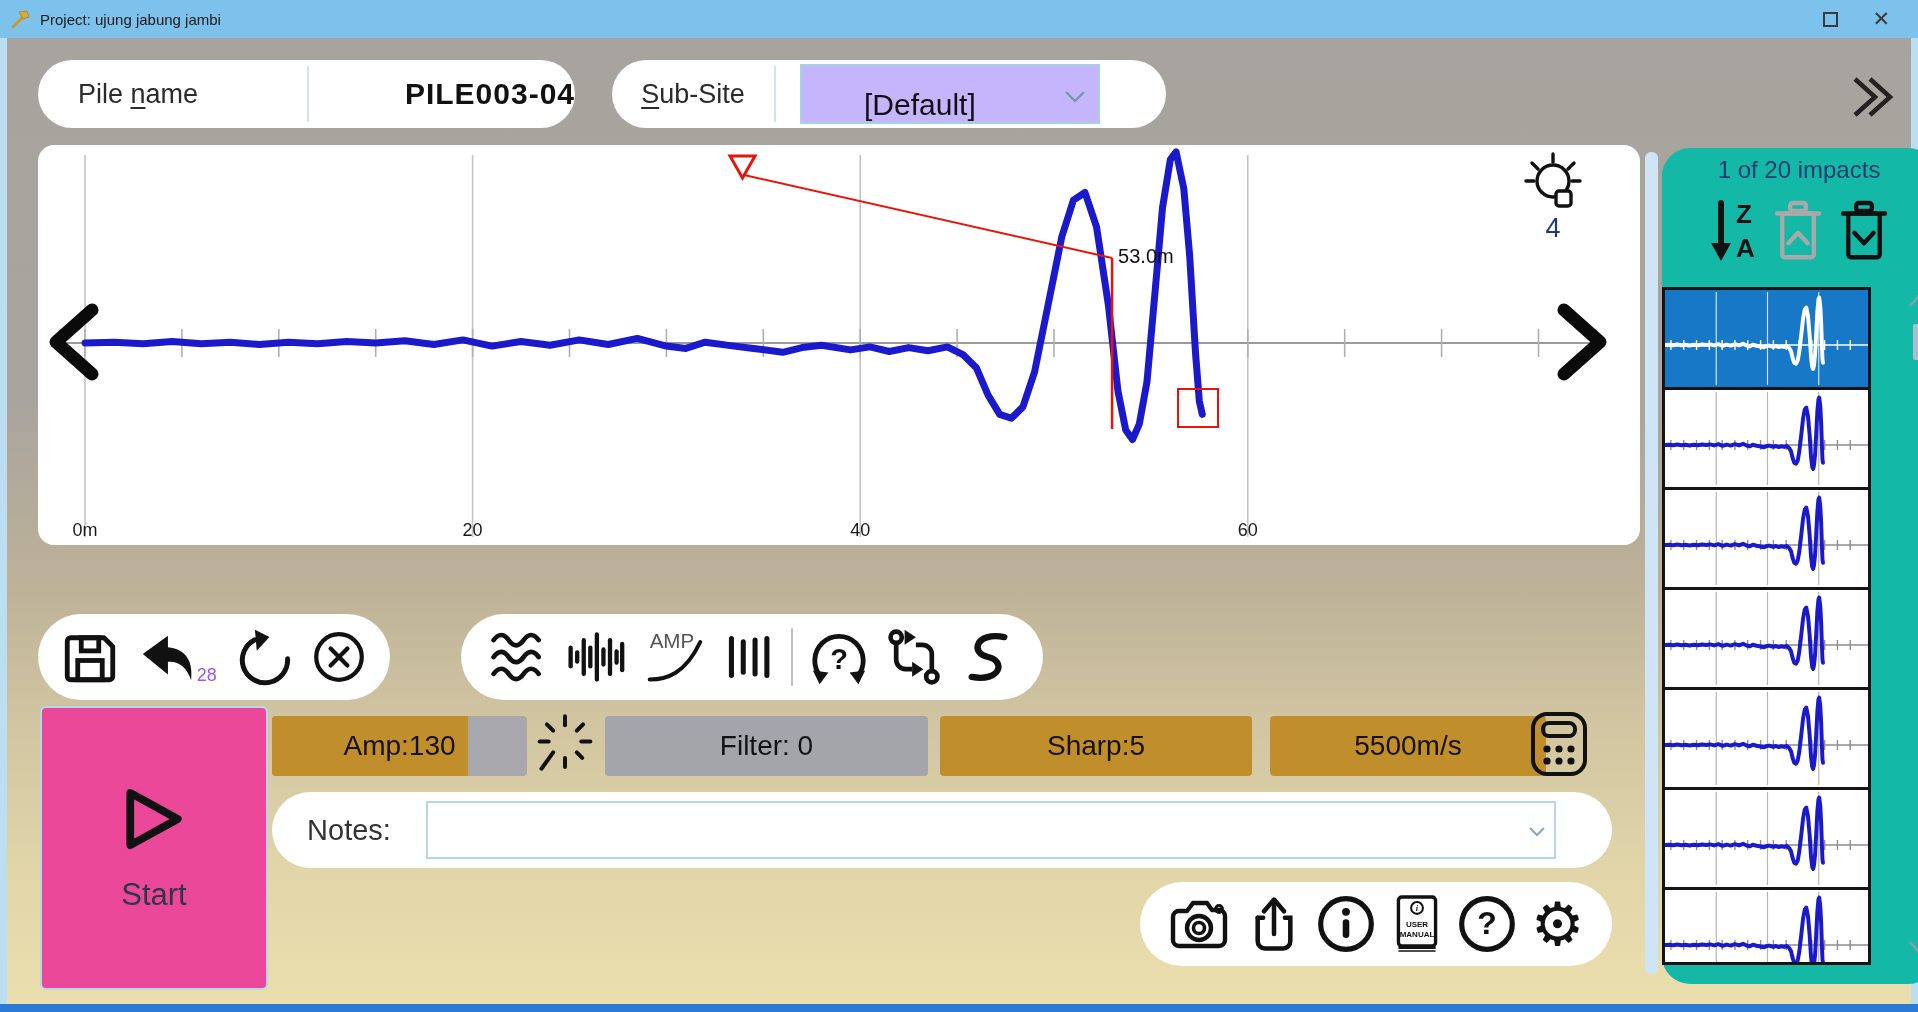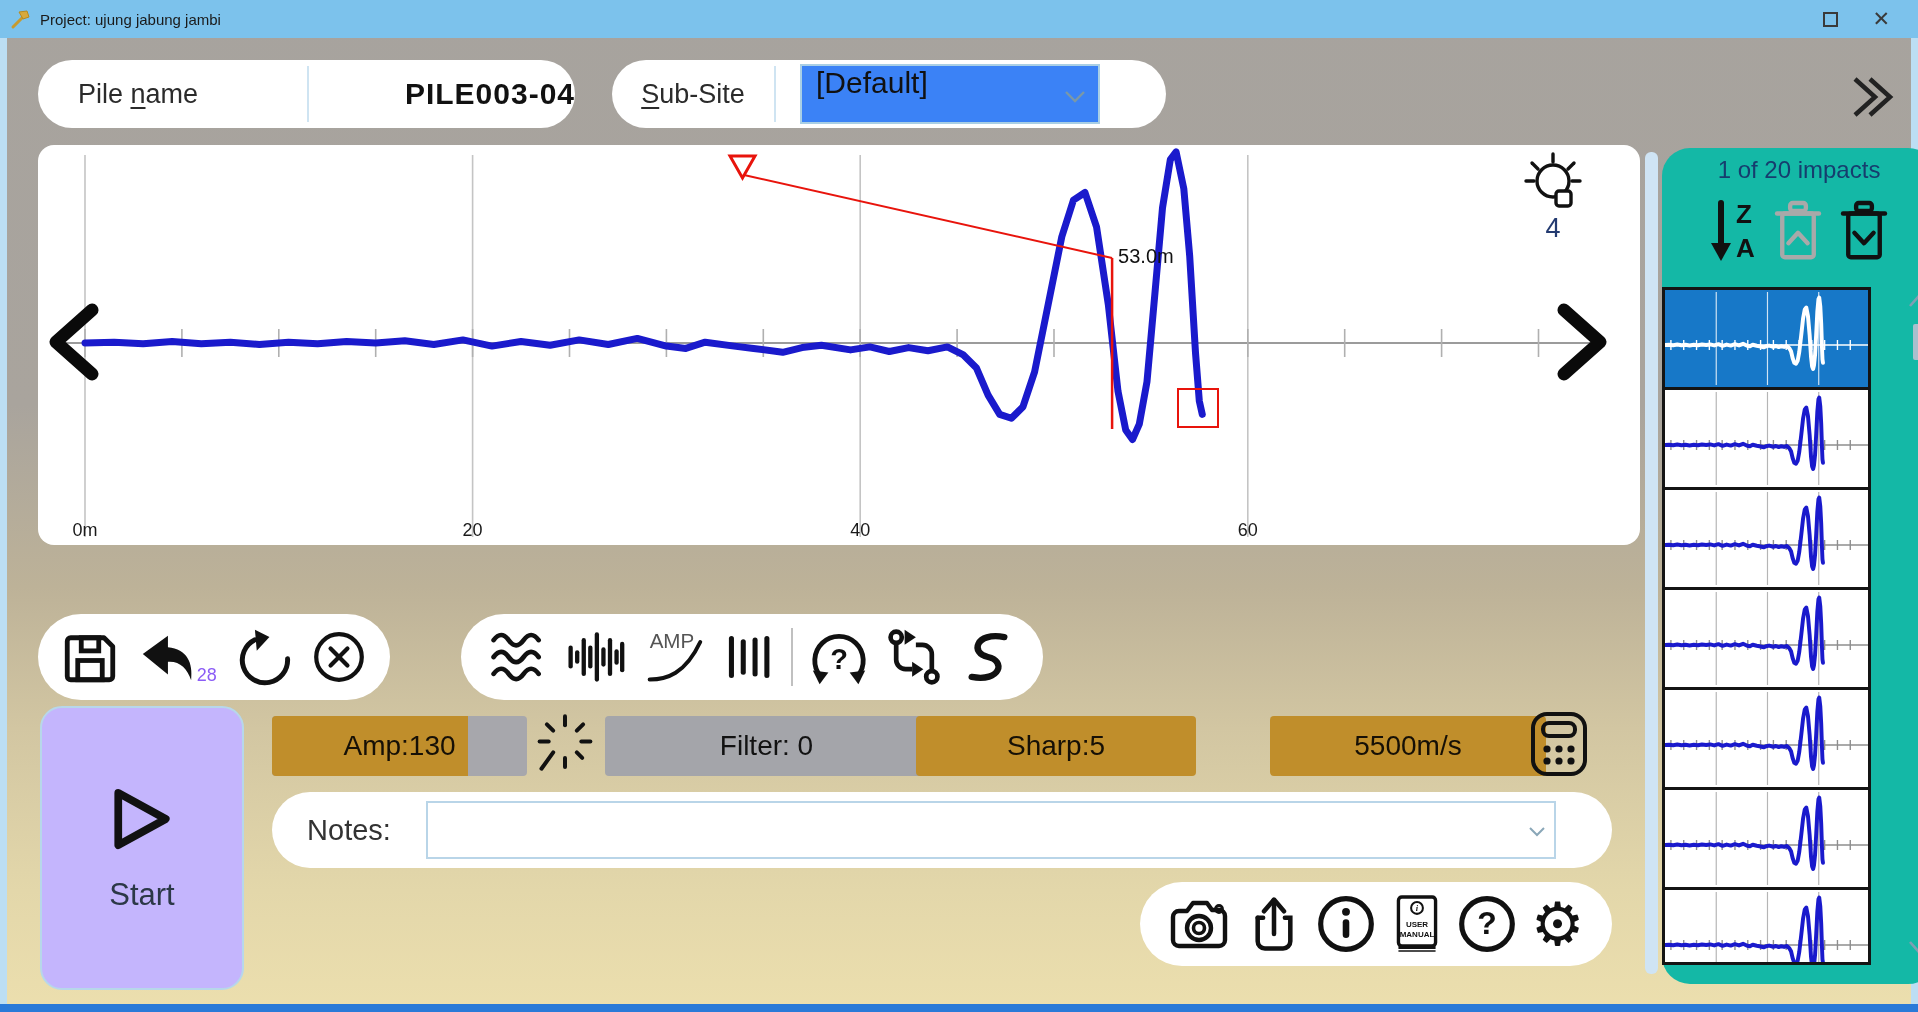--- a/index.html
+++ b/index.html
@@ -23,21 +23,21 @@
   .pill { position:absolute; background:#fff; border-radius:40px; display:flex; align-items:center; }
   .field-label { font-size:27px; color:#2b2b2b; }
   .field-label .ak { text-decoration:underline; text-underline-offset:4px; }
   .vdiv { width:2px; align-self:stretch; background:#cfe4f2; margin:6px 0; }
   #pile-pill { left:38px; top:60px; width:537px; height:68px;justify-content:space-between; }
   #pile-pill .lbl { width:200px; text-align:center; }
   #pile-pill .val { font-size:30px; font-weight:bold; color:#111; padding-left:26px; letter-spacing:1px; }
   #sub-pill { left:612px; top:60px; width:554px; height:68px; }
   #sub-pill .lbl { width:162px; text-align:center; }
   .select-box { position:relative; margin-left:24px; width:300px; height:60px; border:2px solid #a9cfe5;
-    display:flex; align-items:flex-start; background:#3b82f6; }
+    display:flex; align-items:flex-end; background:#c4b5fd;padding-left:48px; }
   .select-box .selval { font-size:30px; color:#111; padding-left:14px; }
   .select-box .chev { position:absolute; right:12px; top:24px; }
   #expand-btn { position:absolute; left:1848px; top:72px; width:46px; height:50px; background:none; border:none; cursor:pointer; }
 
   #chart-panel { position:absolute; left:38px; top:145px; width:1602px; height:400px; background:#fff; border-radius:16px; overflow:hidden; }
   #chart-panel svg.main { position:absolute; left:0; top:0; }
   #chart-panel text { font-family:"Liberation Sans", sans-serif; }
   .nav-arrow { position:absolute; top:158px; width:56px; height:78px; background:none; border:none; cursor:pointer; z-index:3; }
   #nav-left { left:8px; } #nav-right { right:30px; }
   #bulb-box { position:absolute; right:52px; top:4px; width:70px; z-index:3; text-align:center; background:none; border:none; cursor:pointer; }
@@ -64,32 +64,32 @@
   .scroll-btn { position:absolute; right:6px; width:22px; background:none; border:none; cursor:pointer; }
   #scroll-up { top:146px; } #scroll-down { top:792px; }
   #scroll-thumb { position:absolute; right:8px; top:176px; width:15px; height:36px; background:#a9bfcd; border-radius:2px; }
 
   #toolbar1 { left:38px; top:614px; width:352px; height:86px; justify-content:space-between; padding:0 24px; border-radius:44px; }
   #toolbar2 { left:461px; top:614px; width:582px; height:86px; justify-content:space-between; padding:0 26px; border-radius:44px; }
   .icon-btn { background:none; border:none; padding:0; cursor:pointer; display:flex; align-items:center; }
   #undo-count { font-size:18px; color:#8b5cf6; margin-left:2px;margin-top:36px; }
   .tdiv { width:2px; height:58px; background:#c0c0c0; }
 
-  #start-btn { position:absolute; left:40px; top:706px; width:204px; height:284px; background:#c4b5fd;
-    border:2px solid #b7d7ea; border-radius:22px; cursor:pointer;
+  #start-btn { position:absolute; left:40px; top:706px; width:228px; height:284px; background:#ec4899;
+    border:2px solid #b7d7ea; border-radius:6px; cursor:pointer;
     display:flex; flex-direction:column; align-items:center; justify-content:center; gap:22px; }
   #start-btn .start-label { font-size:31px; color:#2c3847; }
 
   .param-btn { position:absolute; top:716px; height:60px; border:none; border-radius:4px; cursor:pointer;
     font-family:Liberation Sans, sans-serif; font-size:28px; color:#161006; overflow:hidden; }
   .param-btn .cap { position:absolute; inset:0; display:flex; align-items:center; justify-content:center; }
   #amp-btn { left:272px; width:255px; background:#a7a7ac; }
   #amp-fill { position:absolute; left:0; top:0; bottom:0; background:#c08e2b; }
   #filter-btn { left:605px; width:323px; background:#a4a5aa; color:#121212; }
-  #sharp-btn { left:916px; width:280px; background:#c08e2b;text-align:right; }
+  #sharp-btn { left:940px; width:312px; background:#c08e2b;text-align:right; }
   #vel-btn { left:1270px; width:276px; background:#c08e2b; }
   #burst-ico { position:absolute; left:536px; top:714px; }
   #calc-btn { position:absolute; left:1528px; top:710px; background:none; border:none; cursor:pointer; }
 
   #notes-pill { left:272px; top:792px; width:1340px; height:76px; border-radius:38px; }
   #notes-label { font-size:29px; color:#333; width:154px; text-align:center; }
   #notes-input { flex:1; height:58px; margin-right:56px; border:2px solid #b9d5e8; font-size:26px;
     font-family:"Liberation Sans", sans-serif; padding:0 40px 0 12px; color:#222; outline:none; }
   #notes-chev { position:absolute; right:66px; top:34px; }
 

